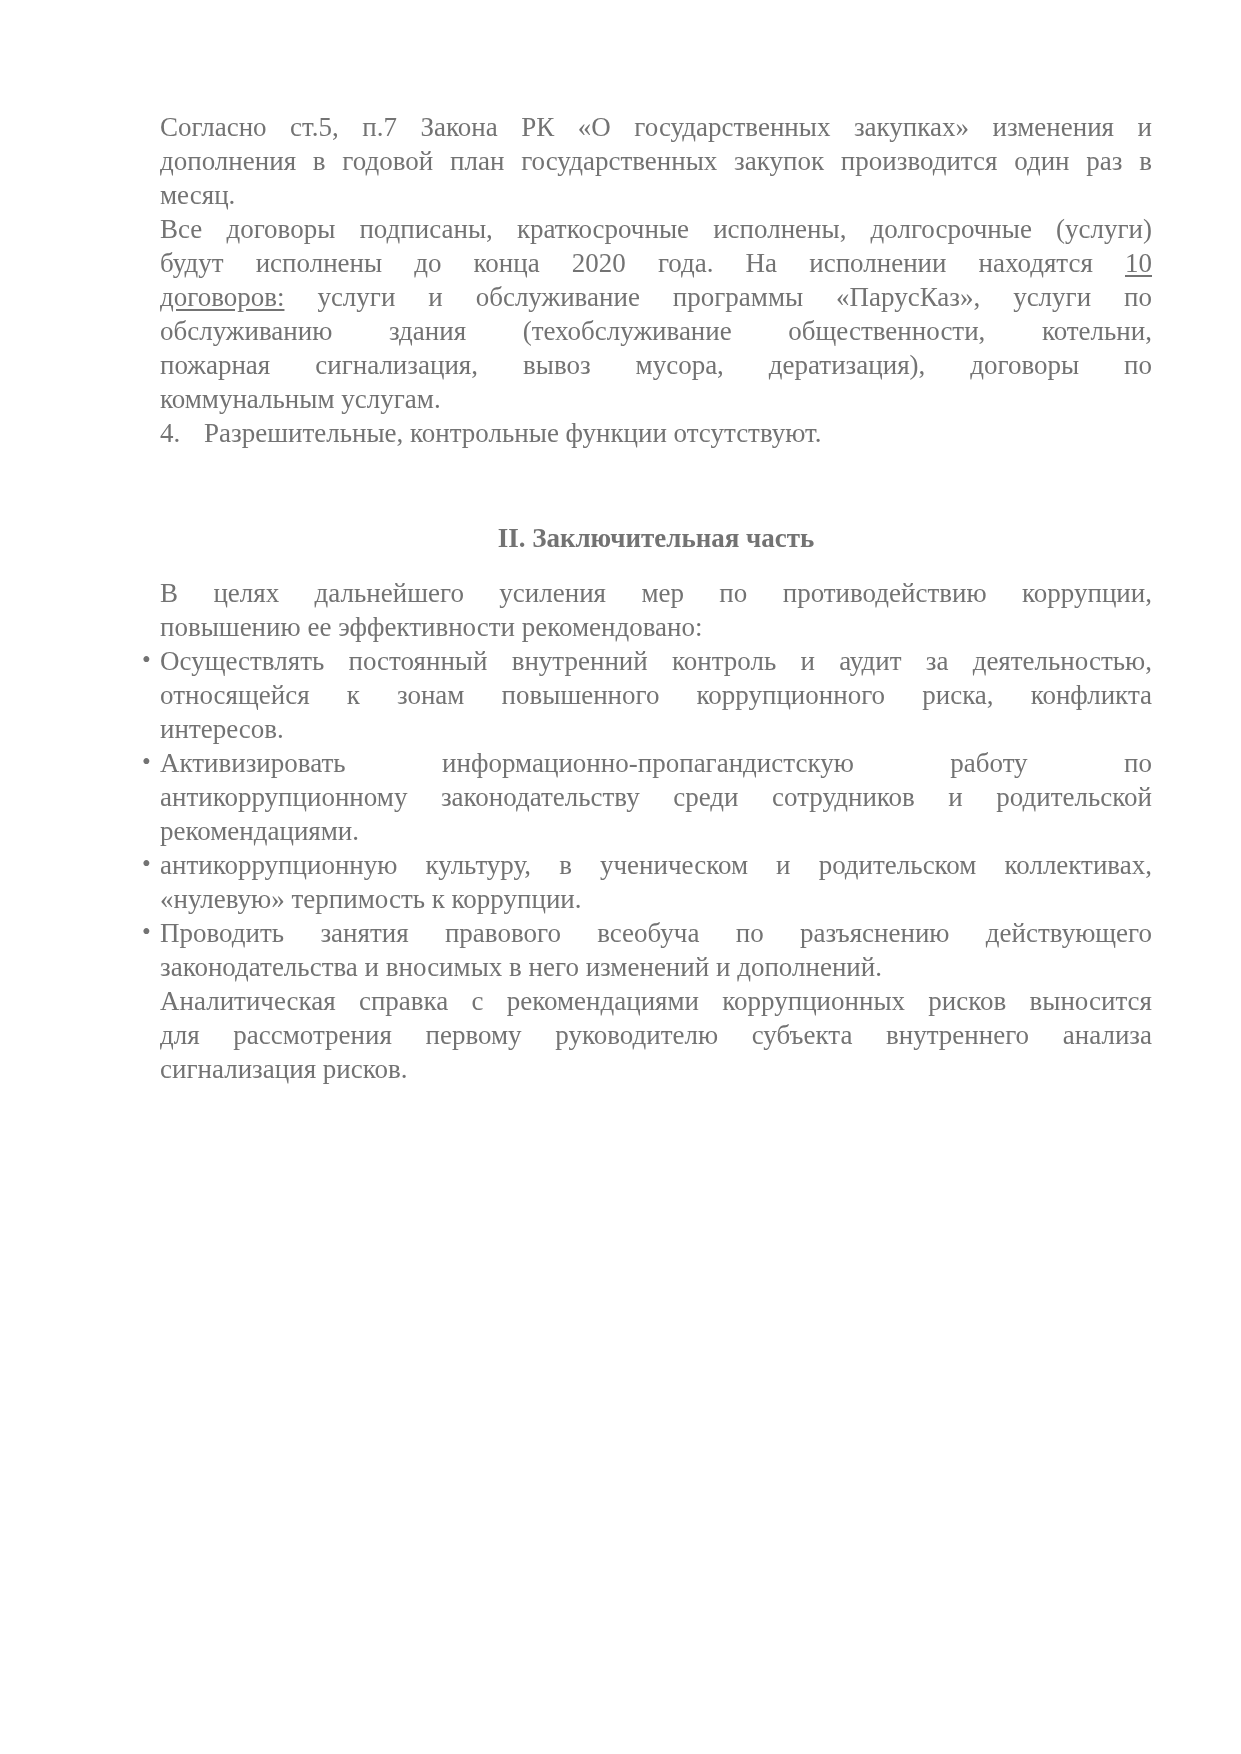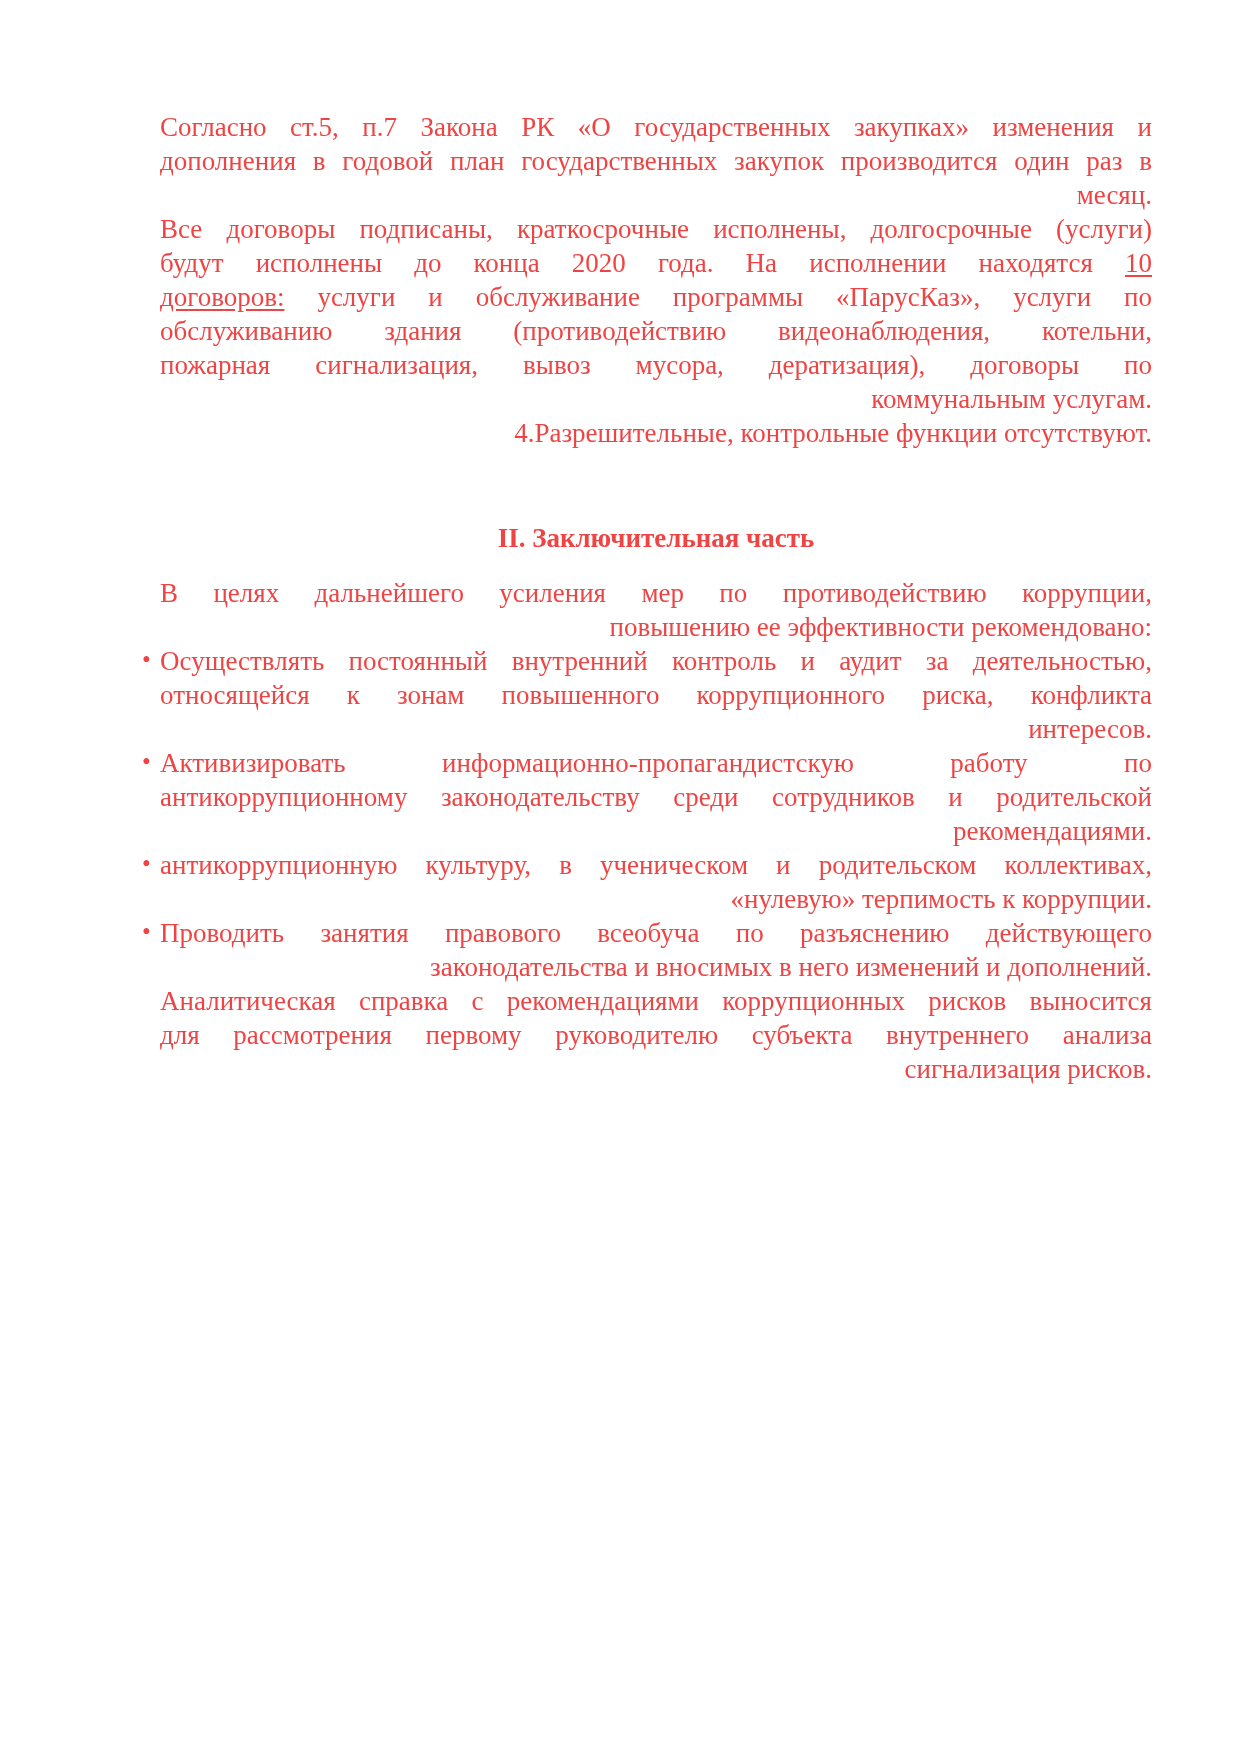--- a/index.html
+++ b/index.html
@@ -4,33 +4,33 @@
 <style>
   * { margin: 0; padding: 0; box-sizing: border-box; }
   html, body { background: #ffffff; }
   .page {
     position: relative;
     width: 1241px;
     height: 1754px;
     background: #ffffff;
     overflow: hidden;
     font-family: "Liberation Serif", "DejaVu Serif", serif;
-    color: #ef4444;
+    color: #737373;
   }
   .doc {
     position: absolute;
     left: 160px;
     top: 110px;
     width: 992px;
     font-size: 27px;
     line-height: 34px;
   }
   .block { margin: 0; }
   .block.italic { }
-  .line { text-align: right; white-space: normal; }
+  .line { text-align: left; white-space: normal; }
   .line.j { text-align: justify; text-align-last: justify; text-justify: inter-word; }
   .block.heading {
     margin-top: 71px;
     margin-bottom: 21px;
     font-weight: bold;
   }
   .block.heading .line { text-align: left; text-align-last: center; }
   .bullet .line.first { position: relative; }
   .bullet-marker {
     position: absolute;
@@ -49,21 +49,21 @@
   <main class="doc">
       <div class="block para">
         <div class="line j first"><span>Согласно ст.5, п.7 Закона РК «О государственных закупках» изменения и</span></div>
         <div class="line j"><span>дополнения в годовой план государственных закупок производится один раз в</span></div>
         <div class="line"><span>месяц.</span></div>
       </div>
       <div class="block para">
         <div class="line j first"><span>Все договоры подписаны, краткосрочные исполнены, долгосрочные (услуги)</span></div>
         <div class="line j"><span>будут исполнены до конца 2020 года. На исполнении находятся </span><span class="u">10</span></div>
         <div class="line j"><span class="u">договоров:</span><span> услуги и обслуживание программы «ПарусКаз», услуги по</span></div>
-        <div class="line j"><span>обслуживанию здания (противодействию видеонаблюдения, котельни,</span></div>
+        <div class="line j"><span>обслуживанию здания (техобслуживание общественности, котельни,</span></div>
         <div class="line j"><span>пожарная сигнализация, вывоз мусора, дератизация), договоры по</span></div>
         <div class="line"><span>коммунальным услугам.</span></div>
       </div>
       <div class="block numbered italic">
         <div class="line first"><span class="num-marker">4.</span><span>Разрешительные, контрольные функции отсутствуют.</span></div>
       </div>
       <div class="block heading">
         <div class="line">II. Заключительная часть</div>
       </div>
       <div class="block para italic">

